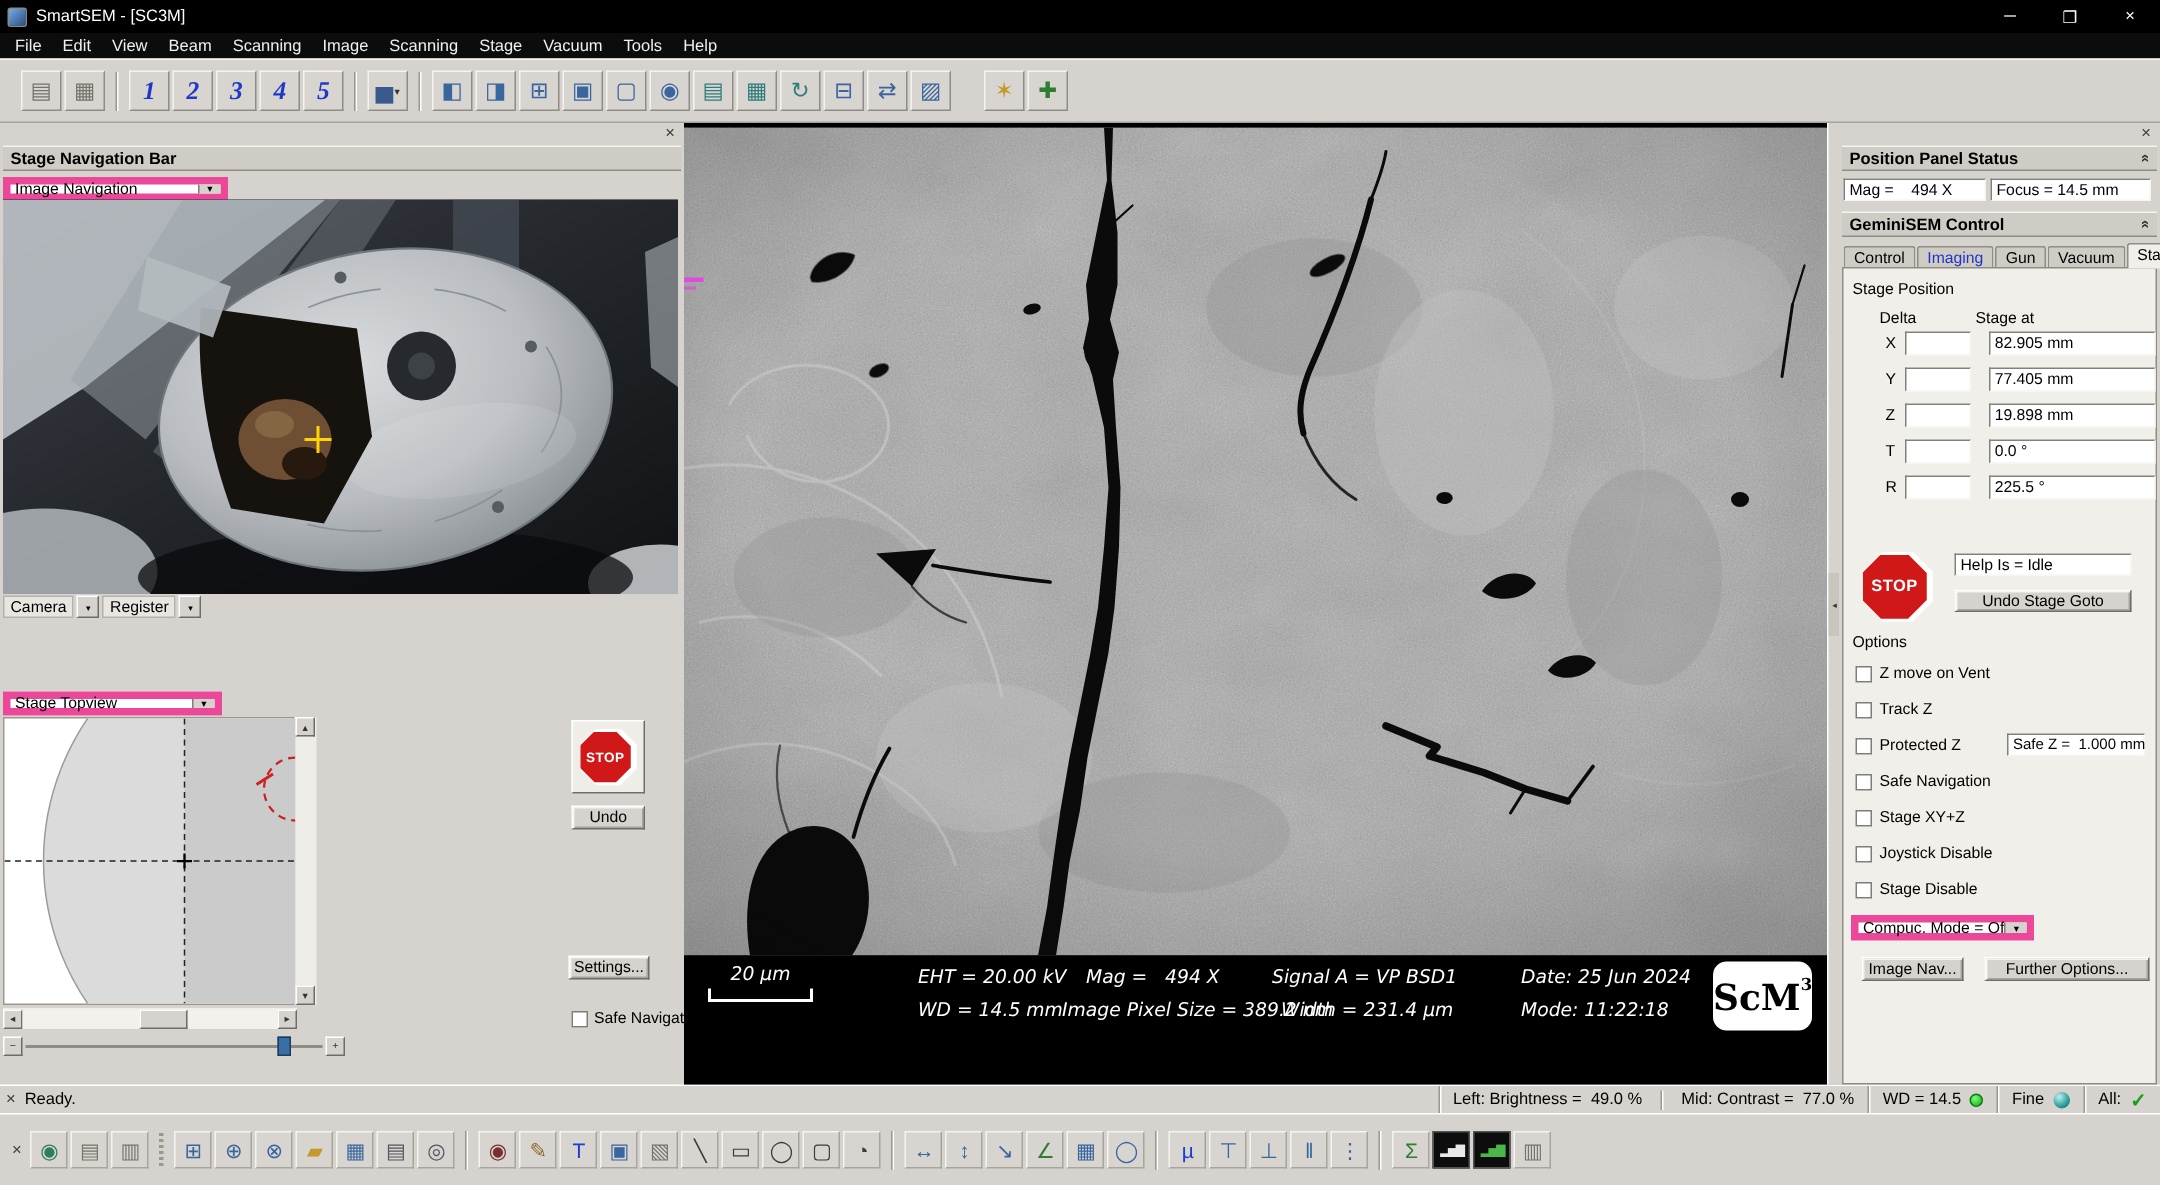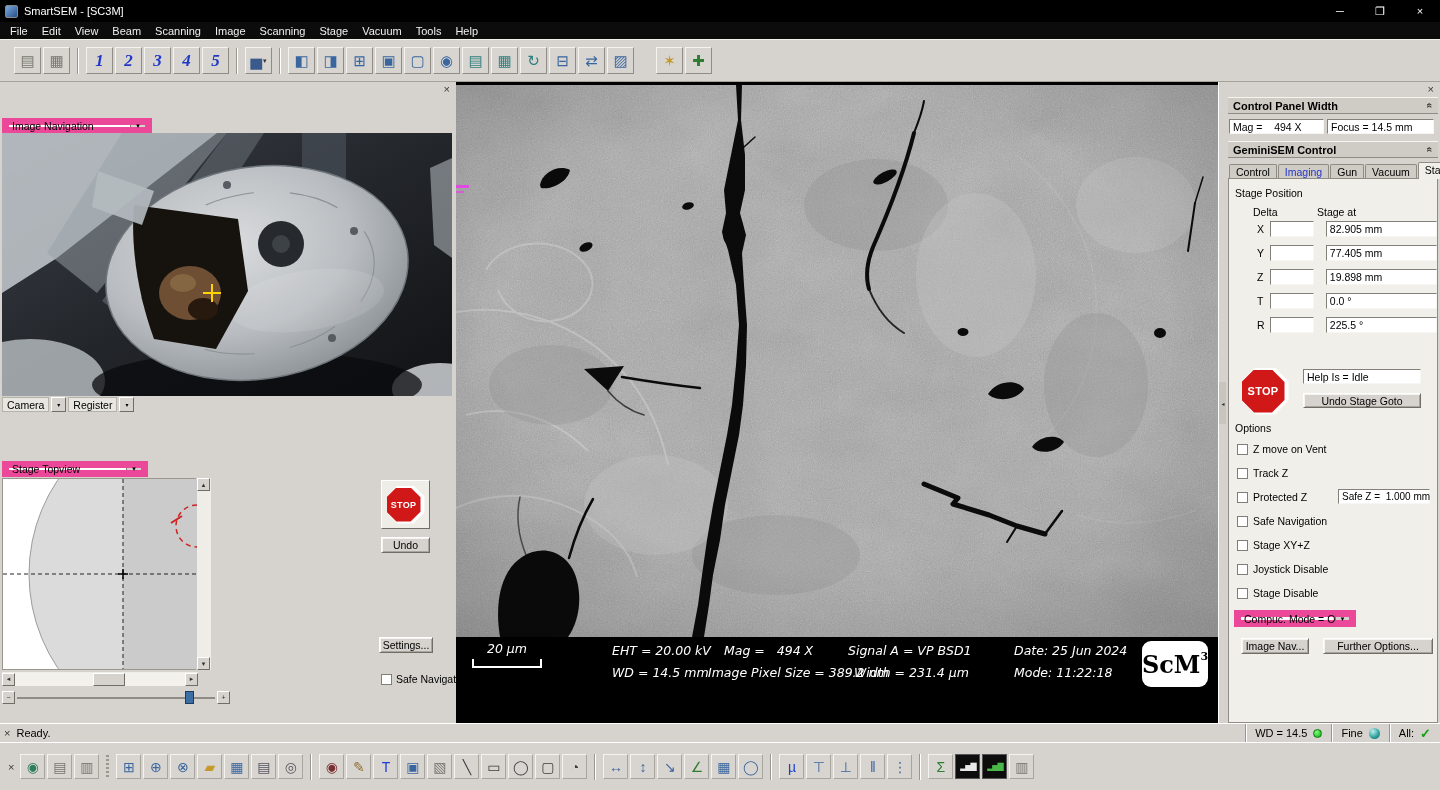--- a/index.html
+++ b/index.html
@@ -33,21 +33,21 @@
 
 .left-panel{position:absolute;left:0;top:82px;width:456px;height:641px;background:#d6d3ce}
 .viewport{position:absolute;left:456px;top:82px;width:914px;height:641px;background:#000}
 .splitter{position:absolute;left:1218px;top:82px;width:8px;height:641px;background:#d6d3ce;border-left:1px solid #fff}
 .split-btn{position:absolute;left:0;top:300px;width:8px;height:42px;background:#c8c5be;font-size:6px;display:flex;align-items:center;justify-content:center;color:#333}
 .right-panel{position:absolute;left:1226px;top:82px;width:214px;height:641px;background:#d6d3ce}
 
 .panel-header{height:17px;background:#cfccc5;border-top:1px solid #f5f4ef;border-bottom:1px solid #8f8c85;font-weight:bold;font-size:11px;display:flex;align-items:center;padding:0 5px;position:absolute;left:2px;right:2px}
 .collapse{margin-left:auto;display:inline-block;transform:rotate(90deg);font-size:10px;color:#333}
 .lp-topstrip{position:absolute;top:0;left:2px;right:2px;height:14px;display:flex;justify-content:flex-end;align-items:center}
-.combo{position:absolute;height:16px;background:#fff;border:7px solid #ec4899;display:flex;align-items:center}
+.combo{position:absolute;height:16px;background:#fff;border:5px solid #ec4899;display:flex;align-items:center}
 .combo-text{padding-left:3px;font-size:10.5px;white-space:pre;overflow:hidden}
 .combo-arrow{margin-left:auto;width:15px;align-self:stretch;background:#d6d3ce;border-left:1px solid #7f7d76;font-size:7px;display:flex;align-items:center;justify-content:center}
 .inset{background:#fff;border:1px solid;border-color:#83807a #f7f6f2 #f7f6f2 #83807a;display:flex;align-items:center;padding:0 3px;white-space:pre;font-size:10.5px}
 .btn{background:#d6d3ce;border:1px solid;border-color:#fff #6f6d66 #6f6d66 #fff;box-shadow:inset 1px 1px 0 #f4f3ef,inset -1px -1px 0 #a8a59e;font-size:10.5px;display:flex;align-items:center;justify-content:center;white-space:pre}
 .checkbox{width:11px;height:11px;background:#fff;border:1px solid #7f7d76;flex:0 0 auto}
 .cb-label{font-size:10.5px;white-space:pre}
 
 .camera-view{position:absolute;left:2px;top:51px;width:450px;height:263px;background:#16181c;overflow:hidden}
 .cam-row{position:absolute;left:2px;top:315px;height:15px;display:flex;align-items:center;gap:2px}
 .flat-label{font-size:10.5px;padding:0 4px;border:1px solid #b5b2aa;background:#e8e6e0;height:15px;display:flex;align-items:center}
@@ -218,20 +218,23 @@
       <div class="tool-tile">
         <span class="glyph" style="color: rgb(46, 125, 50);">✚</span>
       </div>
     </div>
 </div>
 
 <div class="left-panel">
   <div class="lp-topstrip">
     <span class="mini-x">×</span>
   </div>
+  <div class="panel-header" style="top:15px">
+    <span>Stage Navigation Bar</span>
+  </div>
   <div class="combo" style="left:2px;top:36px;width:150px">
     <span class="combo-text">Image Navigation</span>
     <span class="combo-arrow">▾</span>
   </div>
 
   <div class="camera-view">
     <svg viewBox="0 0 450 263" width="450" height="263" preserveAspectRatio="none">
       <defs>
         <linearGradient id="cambg" x1="0" y1="0" x2="1" y2="1">
           <stop offset="0" stop-color="#3a4047"></stop>
@@ -432,21 +435,21 @@
 
 <div class="splitter">
   <div class="split-btn">◂</div>
 </div>
 
 <div class="right-panel">
   <div class="lp-topstrip">
     <span class="mini-x">×</span>
   </div>
   <div class="panel-header rp-h1">
-    <span>Control Panel Width</span>
+    <span>Position Panel Status</span>
     <span class="collapse">«</span>
   </div>
   <div class="inset rp-mag">Mag =    494 X</div>
   <div class="inset rp-focus">Focus = 14.5 mm</div>
   <div class="panel-header rp-h2">
     <span>GeminiSEM Control</span>
     <span class="collapse">«</span>
   </div>
   <div class="tabs">
       <div class="tab">Control</div>
@@ -534,20 +537,25 @@
     <button class="btn img-nav">Image Nav...</button>
     <button class="btn further">Further Options...</button>
   </div>
 </div>
 
 <div class="statusbar">
   <span class="mini-x">×</span>
   <span class="sb-ready">Ready.</span>
   <div class="sb-right">
     <div class="sb-sec">
+      <span>Left: Brightness =  49.0 %</span>
+      <span class="sb-div"></span>
+      <span>Mid: Contrast =  77.0 %</span>
+    </div>
+    <div class="sb-sec">
       <span>WD = 14.5</span>
       <span class="led"></span>
     </div>
     <div class="sb-sec">
       <span>Fine</span>
       <span class="ball"></span>
     </div>
     <div class="sb-sec">
       <span>All:</span>
       <span class="check">✓</span>

